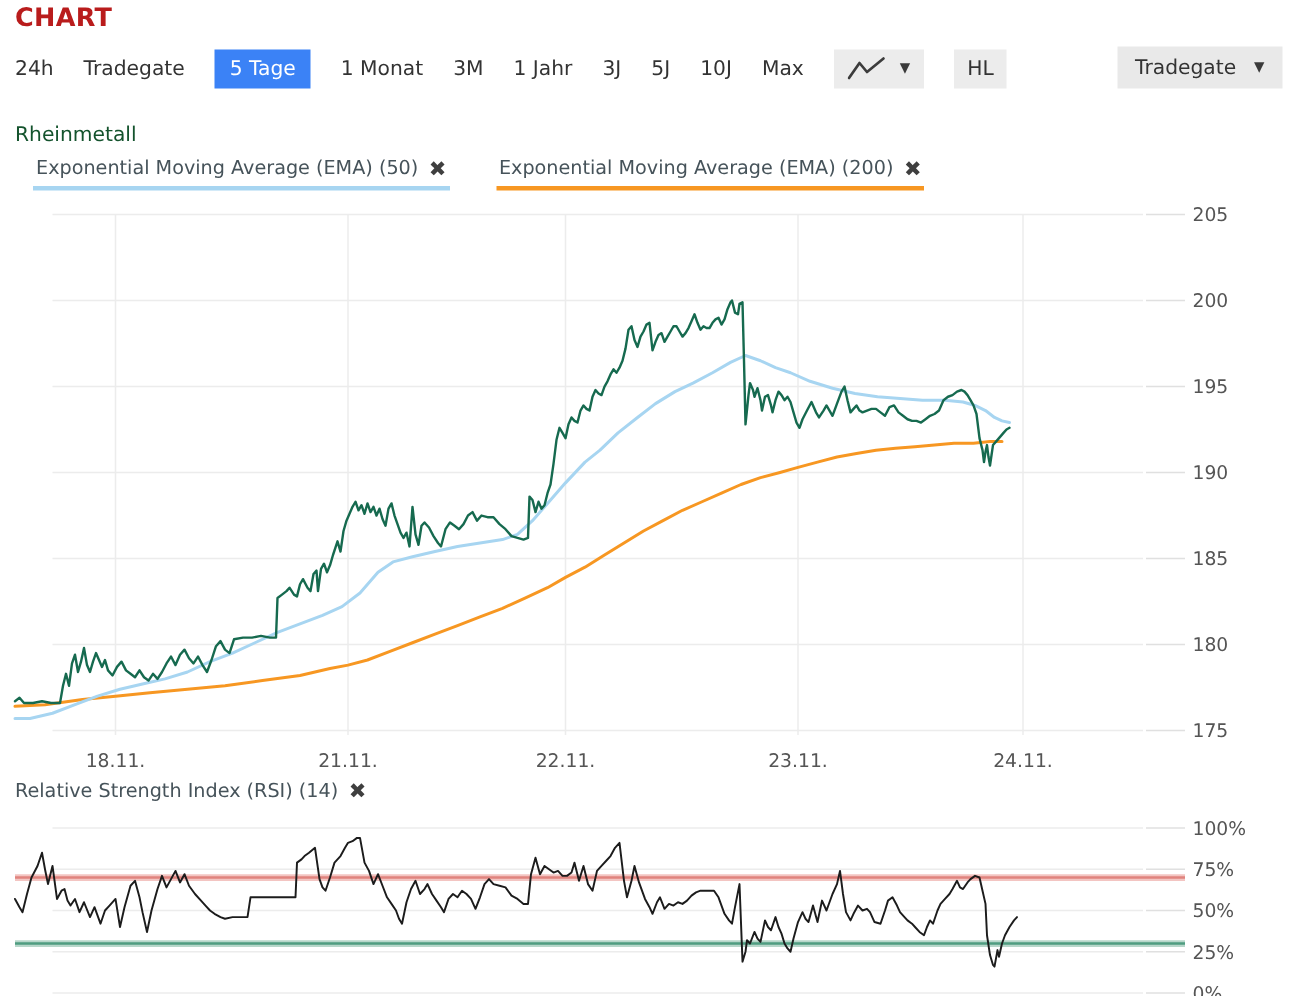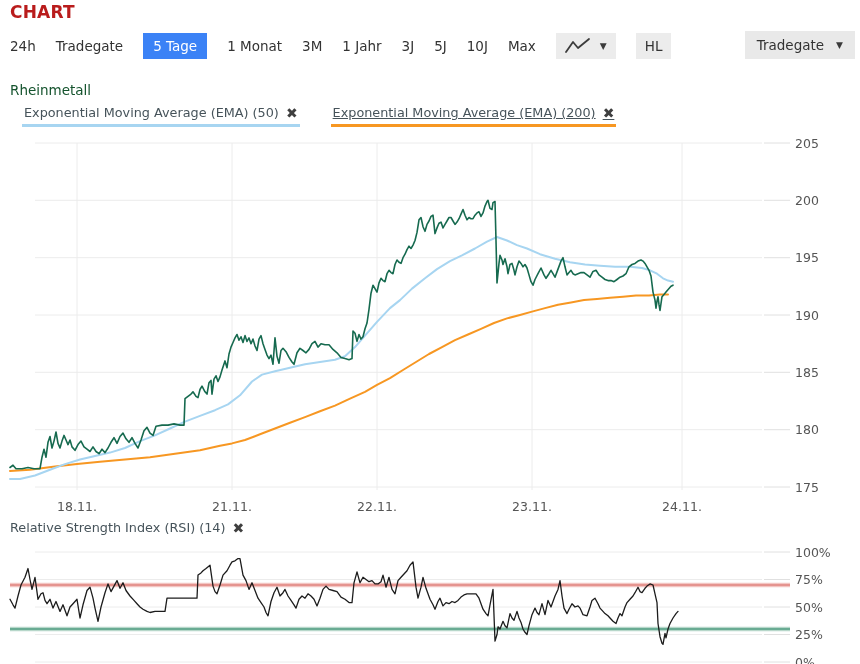--- a/index.html
+++ b/index.html
@@ -59,21 +59,21 @@
     </button>
   </div>
 
   <div class="symbol">Rheinmetall</div>
 
   <div class="chips">
     <span class="chip" id="chip0" style="border-bottom-color: rgb(167, 213, 241);">
       <span>Exponential Moving Average (EMA) (50)</span>
       <span class="x-icon">✖</span>
     </span>
-    <span class="chip" id="chip1" style="border-bottom-color: rgb(247, 151, 34); text-decoration: underline;">
+    <span class="chip" id="chip1" style="border-bottom-color: rgb(247, 151, 34);">
       <span>Exponential Moving Average (EMA) (200)</span>
       <span class="x-icon">✖</span>
     </span>
   </div>
 
   <svg id="mainChart" width="860" height="385" viewBox="0 0 860 385">
       <line x1="77" y1="13" x2="77" y2="360" stroke="#ececec" stroke-width="1"></line>
       <line x1="232" y1="13" x2="232" y2="360" stroke="#ececec" stroke-width="1"></line>
       <line x1="377" y1="13" x2="377" y2="360" stroke="#ececec" stroke-width="1"></line>
       <line x1="532" y1="13" x2="532" y2="360" stroke="#ececec" stroke-width="1"></line>

